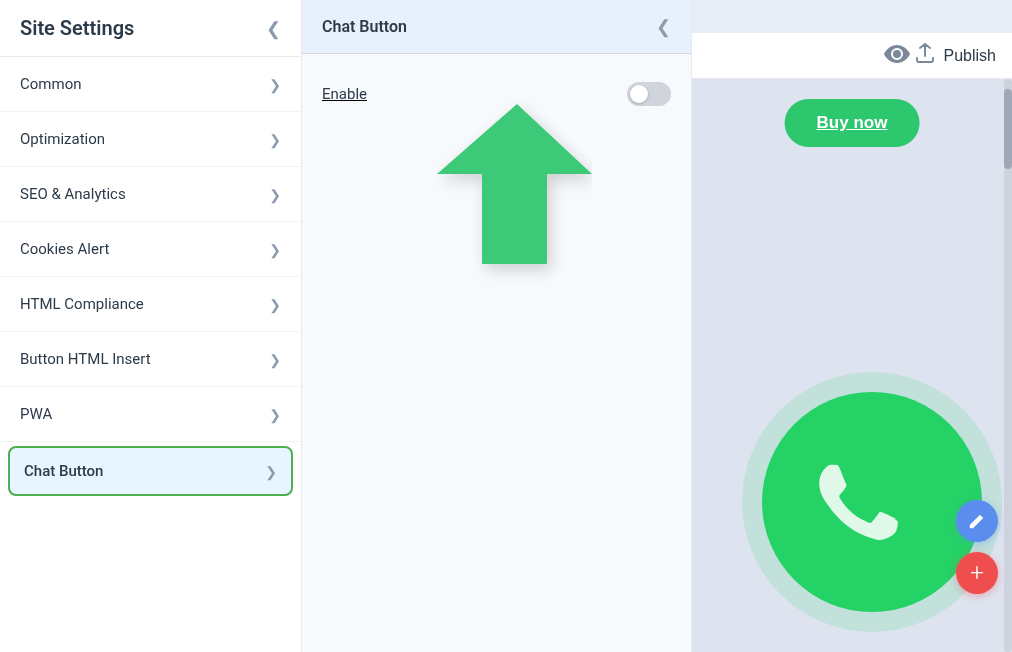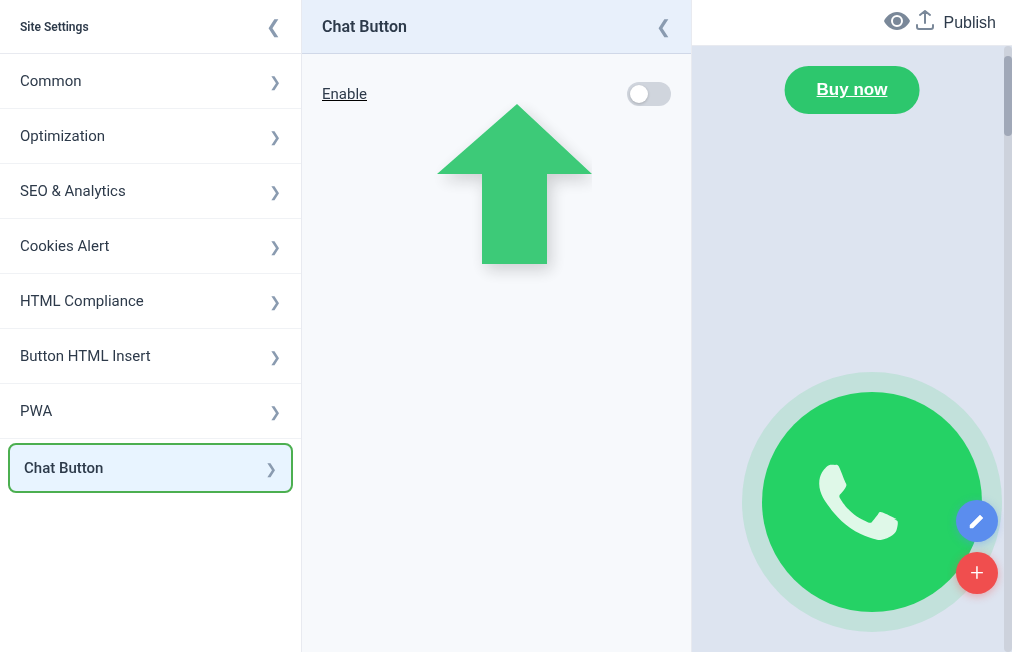--- a/index.html
+++ b/index.html
@@ -26,21 +26,21 @@
 
     .sidebar-header {
       display: flex;
       align-items: center;
       justify-content: space-between;
       padding: 16px 20px;
       border-bottom: 1px solid #e8eaf0;
     }
 
     .sidebar-header-title {
-      font-size: 12px;
+      font-size: 20px;
       font-weight: 600;
       color: #2d3a4a;
     }
 
     .sidebar-header-icon {
       color: #8a9bb0;
       font-size: 18px;
       cursor: pointer;
     }
 
@@ -170,20 +170,21 @@
     }
 
     .right-topbar {
       display: flex;
       align-items: center;
       justify-content: flex-end;
       padding: 10px 16px;
       background: #fff;
       border-bottom: 1px solid #e8eaf0;
       gap: 4px;
+      margin-top: 33px;
     }
 
     .eye-icon {
       color: #6b7a8d;
       font-size: 22px;
       cursor: pointer;
     }
 
     .publish-btn {
       display: flex;

